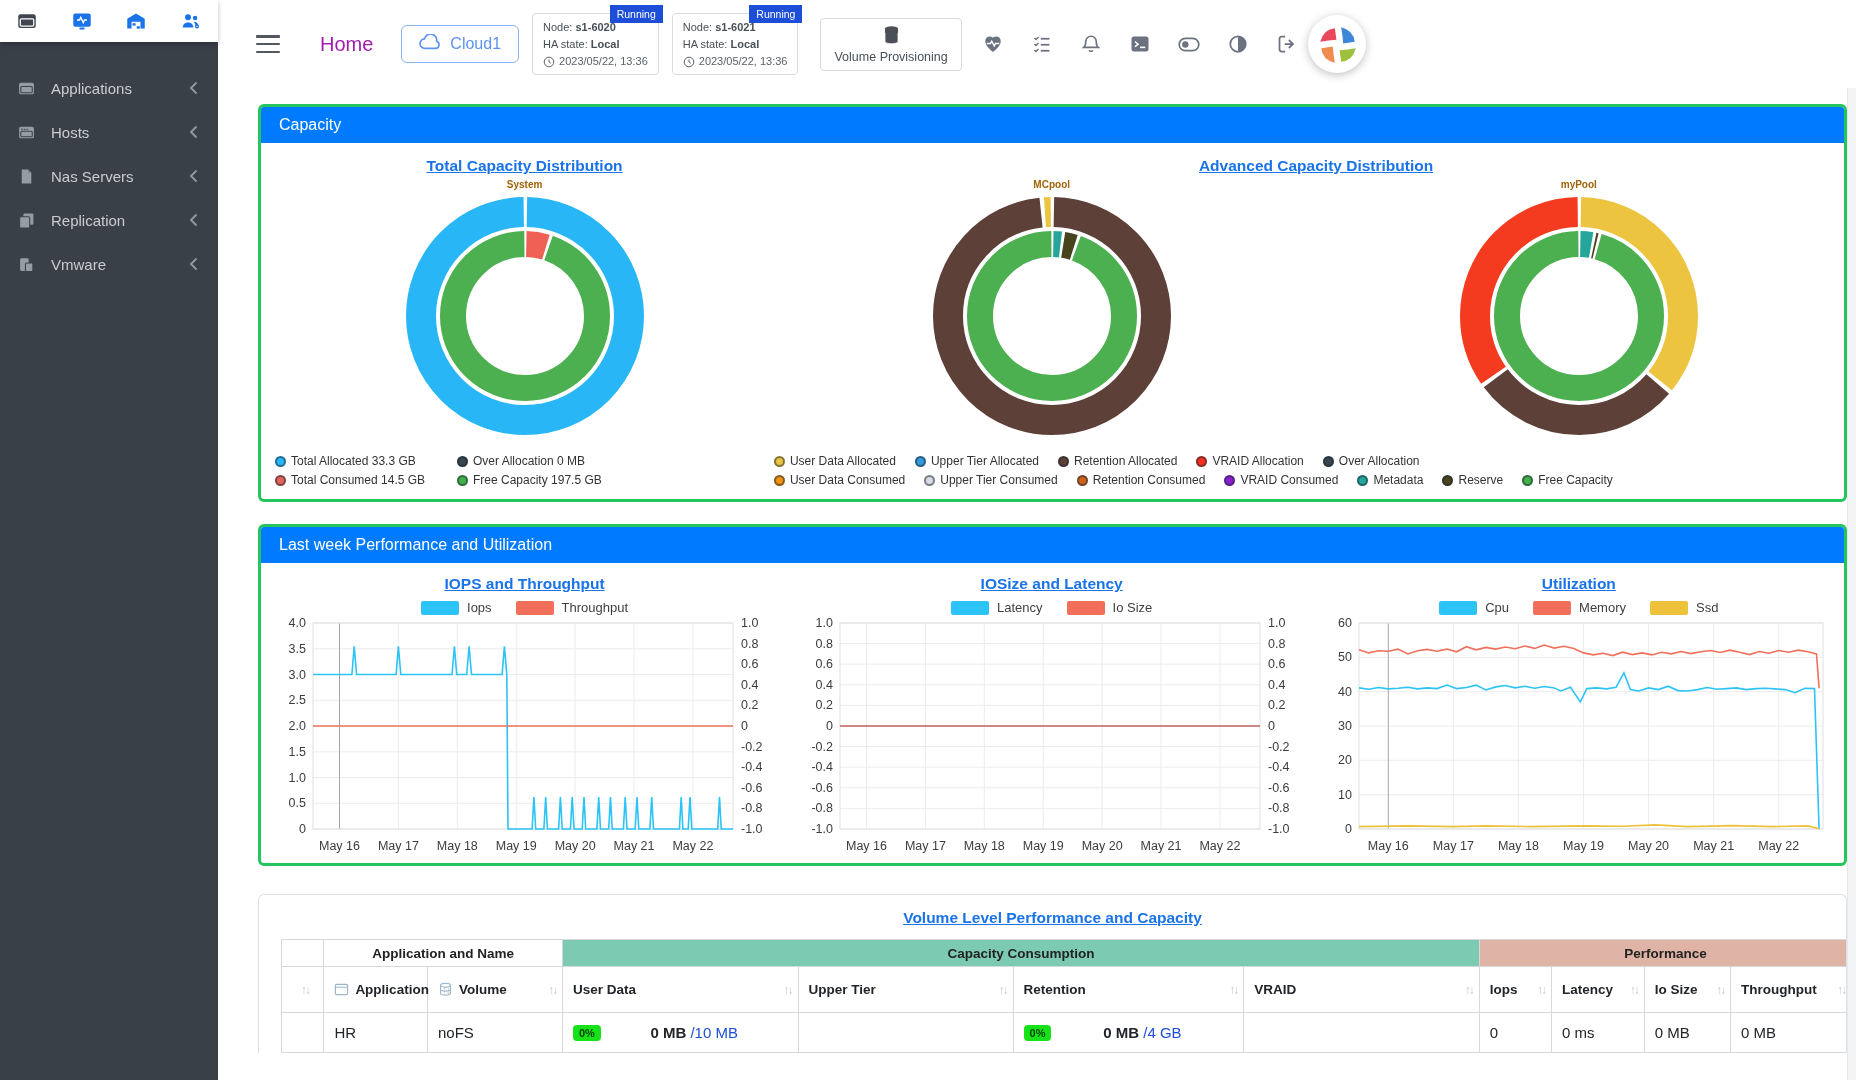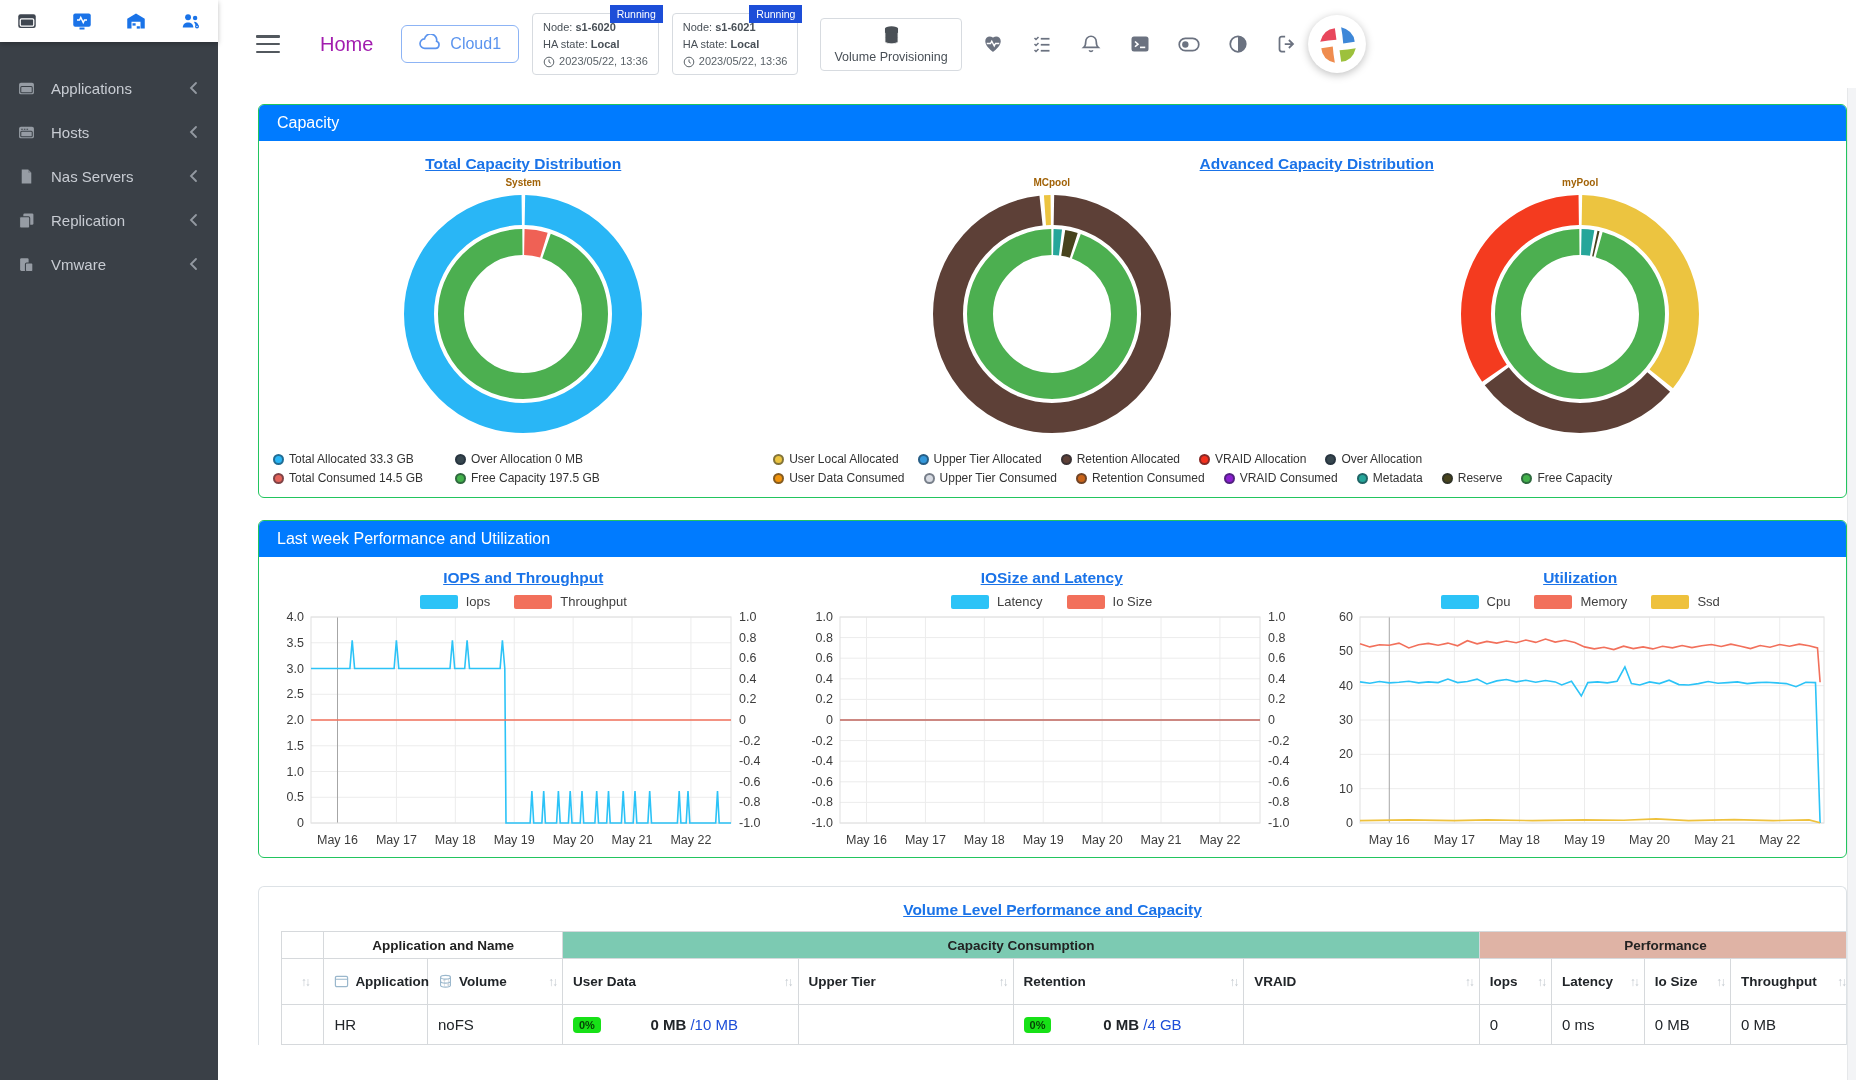--- a/index.html
+++ b/index.html
@@ -34,21 +34,21 @@
                padding:1px 7px; border-radius:0; }
   .nc-date { display:flex; align-items:center; gap:4px; color:#5a6268;}
   .vol-btn { margin-left:22px; border:1px solid #d7dbe0; border-radius:4px; background:#fff; cursor:pointer;
              display:flex; flex-direction:column; align-items:center; gap:3px; padding:6px 13px; color:#495057; font-size:12.5px;}
   .nav-icons { display:flex; align-items:center; gap:27px; margin-left:20px; }
   .nav-icons .ic { width:22px; height:22px; cursor:pointer; display:flex; align-items:center; justify-content:center;}
   .logo { width:58px; height:58px; border-radius:50%; background:#fff; margin-left:10px;
           box-shadow:0 2px 8px rgba(0,0,0,.25); display:flex; align-items:center; justify-content:center; cursor:pointer;}
 
   .content { flex:1; padding:16px 9px 0 40px; overflow:hidden; }
-  .card { border:1px solid #22c55e; border-radius:6px; overflow:hidden; background:#fff;}
+  .card { border:3px solid #22c55e; border-radius:6px; overflow:hidden; background:#fff;}
   .card-head { background:#007bff; color:#fff; font-size:16px; padding:9px 18px; }
   .mb { margin-bottom:22px; }
 
   .link { color:#1a73e8; font-weight:700; text-decoration:underline; font-size:15.5px; cursor:pointer;}
 
   
   .cap-links { display:flex; padding:14px 0 4px; }
   .cap-links .l1 { width:33.3%; text-align:center; }
   .cap-links .l2 { width:66.7%; text-align:center; }
   .donut-row { display:flex; }
@@ -361,21 +361,21 @@
             </div>
             <div class="leg-item">
               <span class="dot" style="background:#43b14b"></span>
               <span>Free Capacity 197.5 GB</span>
             </div>
           </div>
         <div class="leg-right">
           <div class="leg-row" id="leg-pools-1">
               <div class="leg-item">
                 <span class="dot" style="background:#ecc440"></span>
-                <span>User Local Allocated</span>
+                <span>User Data Allocated</span>
               </div>
               <div class="leg-item">
                 <span class="dot" style="background:#3498db"></span>
                 <span>Upper Tier Allocated</span>
               </div>
               <div class="leg-item">
                 <span class="dot" style="background:#5d4037"></span>
                 <span>Retention Allocated</span>
               </div>
               <div class="leg-item">

